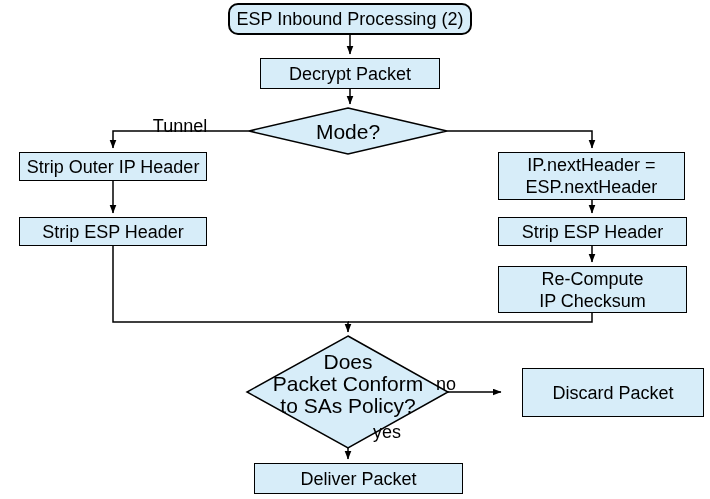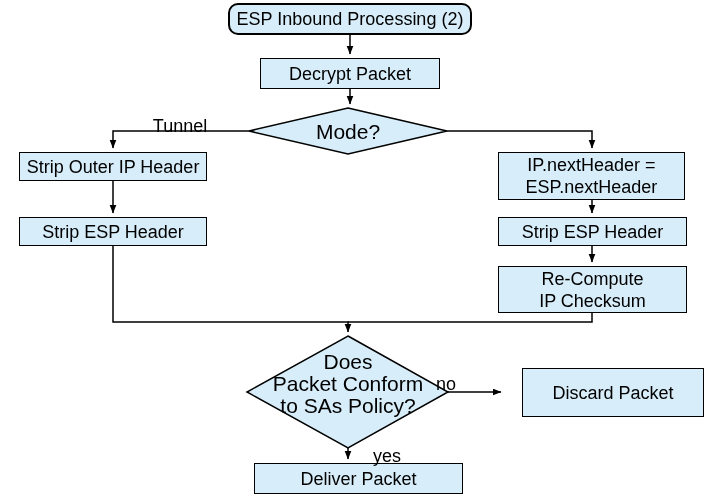--- a/index.html
+++ b/index.html
@@ -114,15 +114,15 @@
 
   <div class="diamond-label" style="left:268px; top:351px; width:160px;">Does
 Packet Conform
 to SAs Policy?</div>
 
   <div class="edge-label" style="left:140px; top:108px; width:80px;">Tunnel</div>
 
 
   <div class="edge-label" style="left:426px; top:366px; width:40px;">no</div>
 
-  <div class="edge-label" style="left:367px; top:438px; width:40px;">yes</div>
+  <div class="edge-label" style="left:367px; top:414px; width:40px;">yes</div>
 
 </div>
 
 </body></html>

